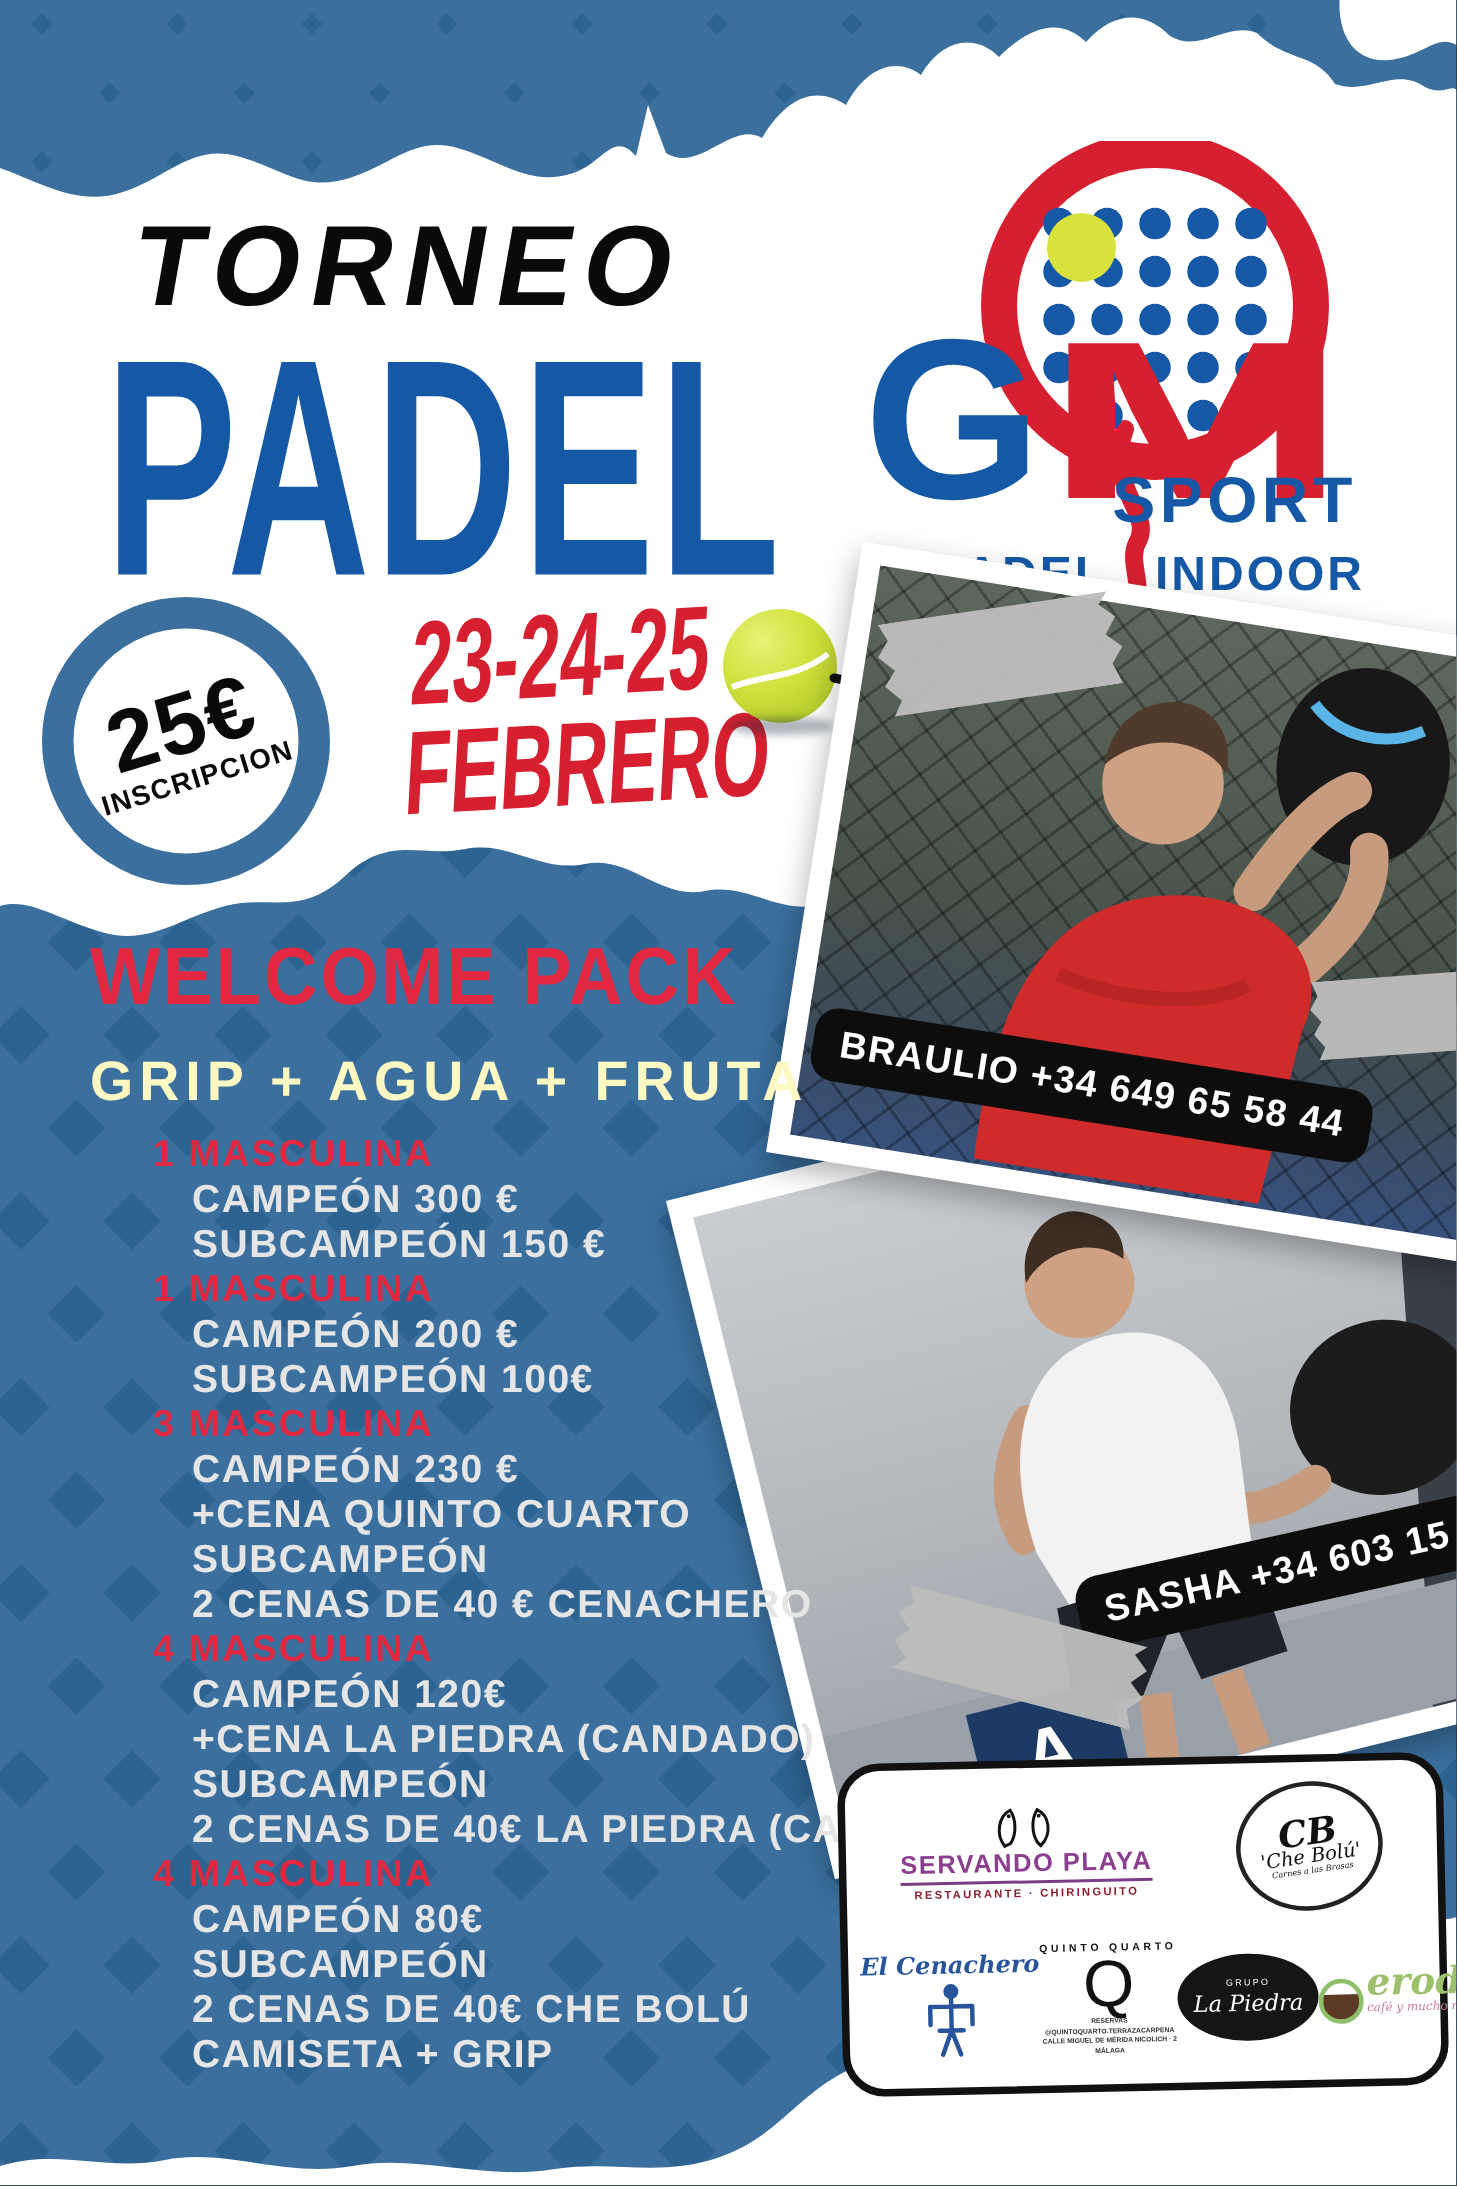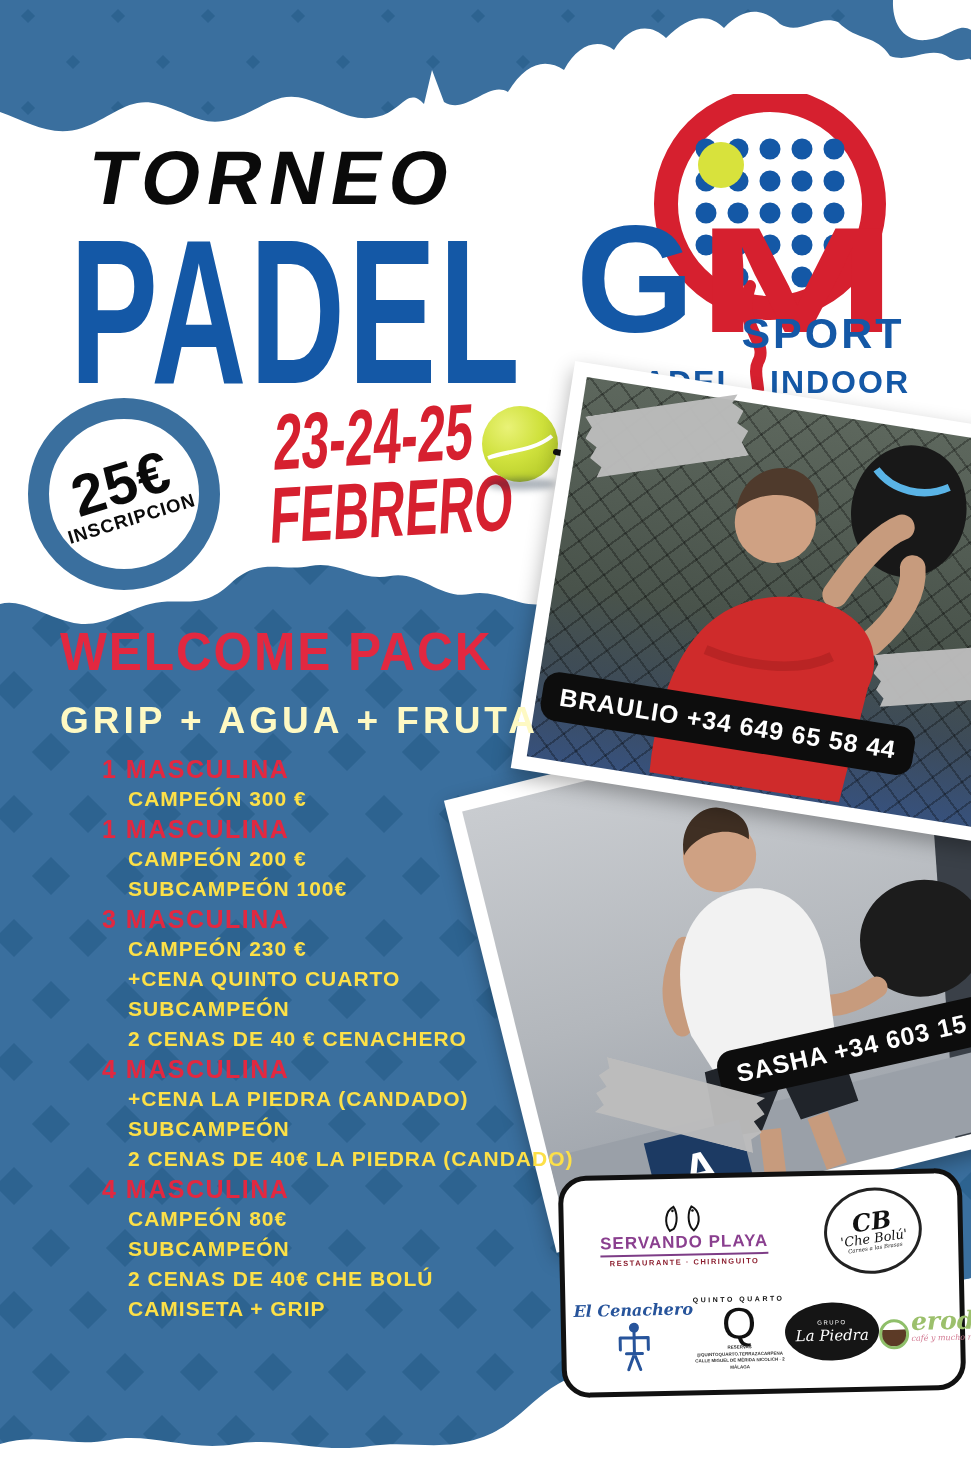--- a/index.html
+++ b/index.html
@@ -82,21 +82,21 @@
   #badge-braulio{left:546px;top:670px;transform:rotate(9deg);transform-origin:left top;}
   #badge-sasha{left:714px;top:1054px;transform:rotate(-12.5deg);transform-origin:left top;}
 
   
   .welcome-title{left:60px;top:620px;z-index:7;color:#e22840;font-weight:900;
     font-size:54px;letter-spacing:2px;transform:scaleX(.92);transform-origin:left top;white-space:nowrap;}
   .welcome-sub{left:60px;top:700px;z-index:7;color:#fef9c3;font-weight:900;
     font-size:37px;letter-spacing:4px;white-space:nowrap;}
   #prize-list{left:62px;top:754px;width:488px;z-index:7;margin-left:40px;}
   #prize-list .p-header{color:#e22840;font-weight:900;font-size:25px;letter-spacing:1.5px;line-height:30px;}
-  #prize-list .p-item{color:#fde047;font-weight:800;font-size:21px;letter-spacing:1px;line-height:30px;padding-left:26px;white-space:nowrap;}
+  #prize-list .p-item{color:#e5e5e5;font-weight:800;font-size:26px;letter-spacing:1px;line-height:30px;padding-left:26px;white-space:nowrap;}
 
   
   #sponsors{left:560px;top:1172px;width:404px;height:222px;z-index:10;background:#fff;
     border:5px solid #111;border-radius:28px;transform:rotate(-1.2deg);
     display:flex;flex-direction:column;padding:6px 8px;box-sizing:border-box;}
   .sp-row{display:flex;align-items:center;justify-content:space-around;flex:1;}
   .sp-block{display:flex;flex-direction:column;align-items:center;text-align:center;}
   .servando-name{color:#8a3f8f;font-weight:700;font-size:17px;letter-spacing:1px;
     border-bottom:2px solid #7d3c86;padding-bottom:1px;}
   .servando-sub{color:#8c1f2f;font-size:7.5px;letter-spacing:1.5px;margin-top:2px;font-weight:700;}
@@ -505,29 +505,31 @@
 
   <div class="abs phone-badge" id="badge-braulio">BRAULIO +34 649 65 58 44</div>
   <div class="abs phone-badge" id="badge-sasha">SASHA +34 603 15 47 54</div>
 
   <div class="abs welcome-title">WELCOME PACK</div>
   <div class="abs welcome-sub">GRIP + AGUA + FRUTA</div>
 
   <div class="abs" id="prize-list">
       <div class="p-header">1 MASCULINA</div>
       <div class="p-item">CAMPEÓN 300 €</div>
+      <div class="p-item">SUBCAMPEÓN 150 €</div>
       <div class="p-header">1 MASCULINA</div>
       <div class="p-item">CAMPEÓN 200 €</div>
       <div class="p-item">SUBCAMPEÓN 100€</div>
       <div class="p-header">3 MASCULINA</div>
       <div class="p-item">CAMPEÓN 230 €</div>
       <div class="p-item">+CENA QUINTO CUARTO</div>
       <div class="p-item">SUBCAMPEÓN</div>
       <div class="p-item">2 CENAS DE 40 €  CENACHERO</div>
       <div class="p-header">4 MASCULINA</div>
+      <div class="p-item">CAMPEÓN 120€</div>
       <div class="p-item">+CENA LA PIEDRA (CANDADO)</div>
       <div class="p-item">SUBCAMPEÓN</div>
       <div class="p-item">2 CENAS DE 40€ LA PIEDRA (CANDADO)</div>
       <div class="p-header">4 MASCULINA</div>
       <div class="p-item">CAMPEÓN 80€</div>
       <div class="p-item">SUBCAMPEÓN</div>
       <div class="p-item">2 CENAS DE 40€ CHE BOLÚ</div>
       <div class="p-item">CAMISETA + GRIP</div>
     </div>
 

